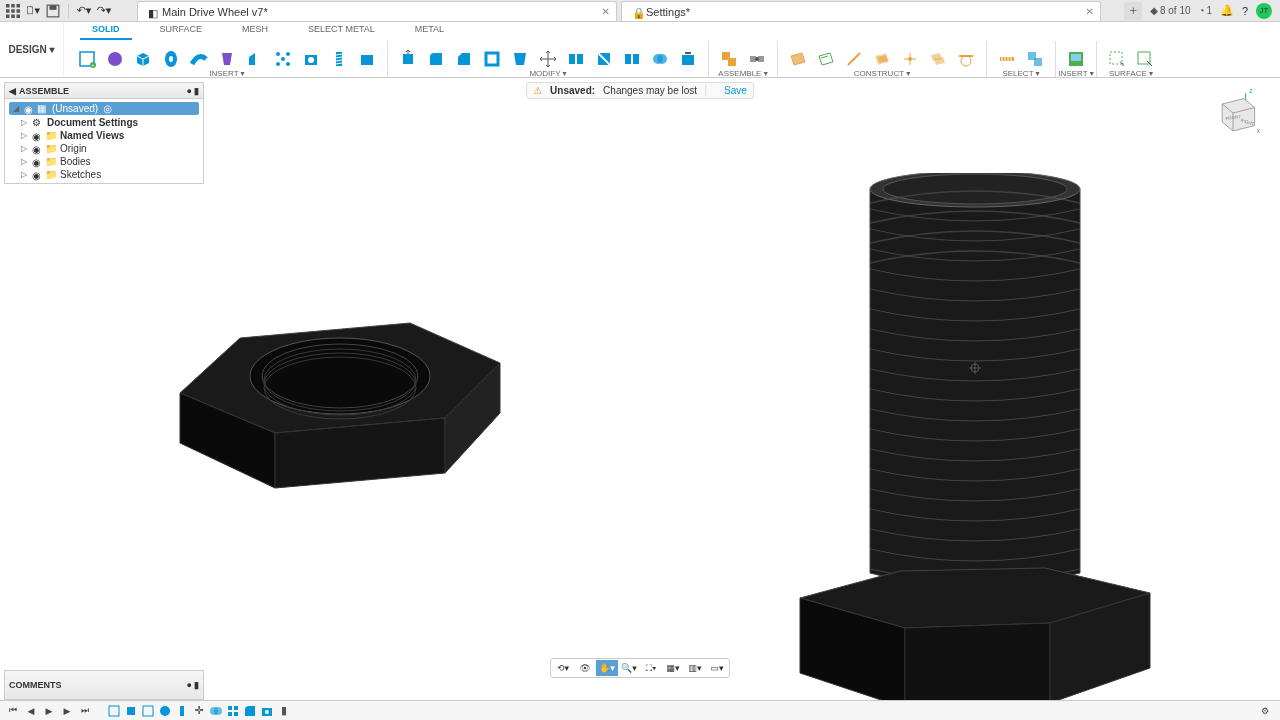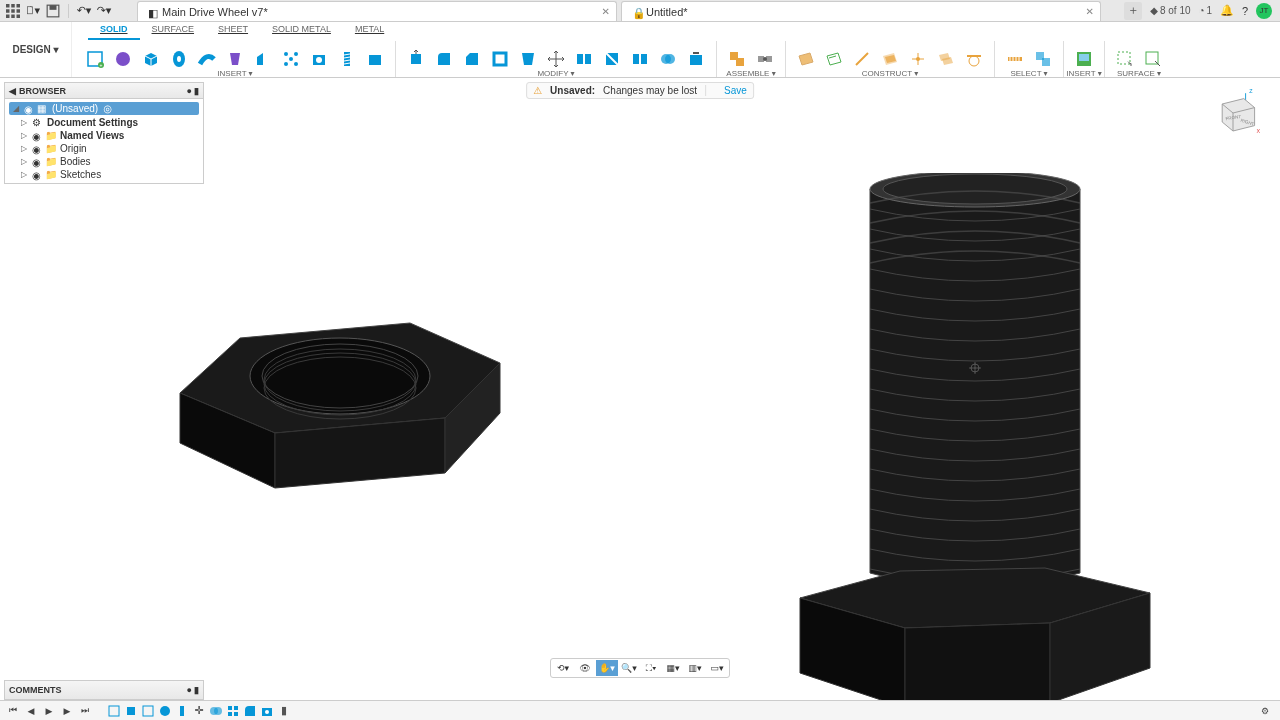--- a/index.html
+++ b/index.html
@@ -12,23 +12,23 @@
 .tabs { flex:1; display:flex; height:100%; align-items:flex-end; padding-left:20px; }
 .tab { height: 20px; background:#fff; border:1px solid #ccc; border-bottom:none; padding: 2px 28px 2px 10px; display:flex; align-items:center; gap:4px; border-radius:3px 3px 0 0; position:relative; margin-right:4px; max-width:480px; flex:1; }
 .tab .close { position:absolute; right:6px; font-size:10px; color:#888; cursor:pointer; }
 .tab .doc-icon { width:10px; height:10px; }
 .tb-right { display:flex; align-items:center; gap:8px; padding:0 8px; }
 .new-tab { width:18px; height:18px; display:flex; align-items:center; justify-content:center; background:#ddd; border-radius:2px; font-size:12px; color:#555; }
 .status-pill { display:flex; align-items:center; gap:2px; font-size:10px; color:#555; }
 .avatar { width:16px; height:16px; border-radius:50%; background:#22c55e; display:flex; align-items:center; justify-content:center; font-size:8px; }
 
 .workspace-bar { height:56px; background:#fff; border-bottom:1px solid #ccc; display:flex; }
-.ws-btn { width:72px; display:flex; align-items:center; justify-content:center; border-right:1px solid #eee; font-size:10px; font-weight:bold; color:#444; }
+.ws-btn { width:64px; display:flex; align-items:center; justify-content:center; border-right:1px solid #eee; font-size:10px; font-weight:bold; color:#444; }
 .toolbar-area { flex:1; display:flex; flex-direction:column; }
-.context-tabs { height:18px; display:flex; padding-left:16px; gap:0;text-decoration:underline; }
+.context-tabs { height:18px; display:flex; padding-left:16px; gap:16px; }
 .ctx-tab { padding:2px 12px; font-size:9px; color:#666; cursor:pointer; }
 .ctx-tab.active { color:#0696d7; border-bottom:2px solid #0696d7; font-weight:bold; }
 .toolbar { flex:1; display:flex; align-items:center; padding:0 6px; }
 .tool-group { display:flex; flex-direction:column; align-items:center; padding:0 4px; height:100%; justify-content:center; position:relative; }
 .tool-row { display:flex; gap:2px; align-items:center; }
 .tool { width:26px; height:26px; display:flex; align-items:center; justify-content:center; border-radius:2px; cursor:pointer; }
 .tool svg { width:20px; height:20px; }
 .group-label { font-size:8px; color:#666; position:absolute; bottom:-1px; white-space:nowrap; }
 .group-sep { width:1px; height:36px; background:#ddd; margin:0 3px; align-self:center; }
 
@@ -48,21 +48,21 @@
 .tree-row .node-icon { width:12px; height:10px; display:flex; align-items:center; }
 
 .canvas { position:absolute; top:78px; left:0; right:0; bottom:36px; background:#fff; }
 
 .viewcube { position:absolute; top:86px; right:20px; width:54px; height:54px; z-index:3; }
 
 .nav-tools { position:absolute; bottom:42px; left:50%; transform:translateX(-50%); display:flex; gap:0; background:#fff; border:1px solid #ccc; border-radius:3px; padding:1px; z-index:3; }
 .nav-tool { width:22px; height:16px; display:flex; align-items:center; justify-content:center; cursor:pointer; font-size:9px; }
 .nav-tool.active { background:#5a9fd4; color:#fff; }
 
-.comments-bar { position:absolute; left:4px; bottom:20px; width:200px; height:20px; background:linear-gradient(#f5f5f5,#e8e8e8); border:1px solid #ccc; display:flex; align-items:center; justify-content:space-between; padding:0 4px; font-size:9px; font-weight:bold; }
+.comments-bar { position:absolute; left:4px; bottom:20px; width:200px; height:30px; background:linear-gradient(#f5f5f5,#e8e8e8); border:1px solid #ccc; display:flex; align-items:center; justify-content:space-between; padding:0 4px; font-size:9px; font-weight:bold; }
 
 .timeline { position:absolute; bottom:0; left:0; right:0; height:20px; background:#f5f5f5; border-top:1px solid #ccc; display:flex; align-items:center; padding:0 6px; gap:4px; }
 .tl-btn { width:14px; height:14px; display:flex; align-items:center; justify-content:center; cursor:pointer; font-size:9px; color:#444; }
 .tl-features { display:flex; gap:1px; margin-left:10px; align-items:center; }
 .tl-feat { width:16px; height:16px; display:flex; align-items:center; justify-content:center; }
 .tl-gear { position:absolute; right:8px; }
 
 .hex-nut { position:absolute; left:140px; top:200px; }
 .hex-bolt { position:absolute; left:790px; top:95px; }
 </style>
@@ -99,42 +99,42 @@
     <span class="tb-icon">↷▾</span>
   </div>
   <div class="tabs">
     <div class="tab">
       <span class="doc-icon">◧</span>
       <span>Main Drive Wheel v7*</span>
       <span class="close">✕</span>
     </div>
     <div class="tab">
       <span class="doc-icon">🔒</span>
-      <span>Untitled*</span>
+      <span>Settings*</span>
       <span class="close">✕</span>
     </div>
   </div>
   <div class="tb-right">
     <span class="new-tab">＋</span>
     <span class="status-pill">◆ <span>8 of 10</span></span>
     <span class="status-pill">◔ <span>1</span></span>
     <span>🔔</span>
     <span>?</span>
     <span class="avatar">JT</span>
   </div>
 </div>
 
 <div class="workspace-bar">
   <div class="ws-btn">DESIGN ▾</div>
   <div class="toolbar-area">
     <div class="context-tabs">
       <div class="ctx-tab active">SOLID</div>
       <div class="ctx-tab">SURFACE</div>
-      <div class="ctx-tab">SHEET</div>
-      <div class="ctx-tab">SOLID METAL</div>
+      <div class="ctx-tab">MESH</div>
+      <div class="ctx-tab">SELECT METAL</div>
       <div class="ctx-tab">METAL</div>
     </div>
     <div class="toolbar">
       <div class="tool-group">
         <div class="tool-row">
           <div class="tool">
               <svg viewBox="0 0 20 20">
                 <rect x="3" y="3" width="14" height="14" fill="none" stroke="#0696d7" stroke-width="1.5"></rect>
                 <circle cx="16" cy="16" r="3" fill="#4caf50"></circle>
                 <text x="16" y="18" font-size="5" fill="#fff" text-anchor="middle">+</text>
@@ -396,21 +396,21 @@
   <span class="warn">⚠</span>
   <span class="unsaved">Unsaved:</span>
   <span>Changes may be lost</span>
   <span class="save-link">Save</span>
 </div>
 
 <div class="browser">
   <div class="browser-header">
     <span style="display:flex;align-items:center;gap:3px;">
         <span>◀</span>
-        <span>BROWSER</span>
+        <span>ASSEMBLE</span>
       </span>
     <span class="controls">
         <span>●</span>
         <span>▮</span>
       </span>
   </div>
   <div class="tree">
     <div class="tree-row root">
       <span class="arrow">◢</span>
       <span class="eye">◉</span>

